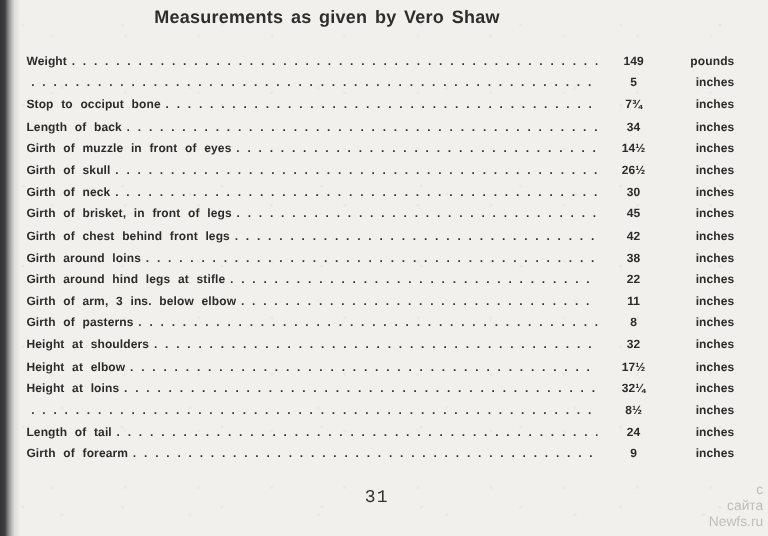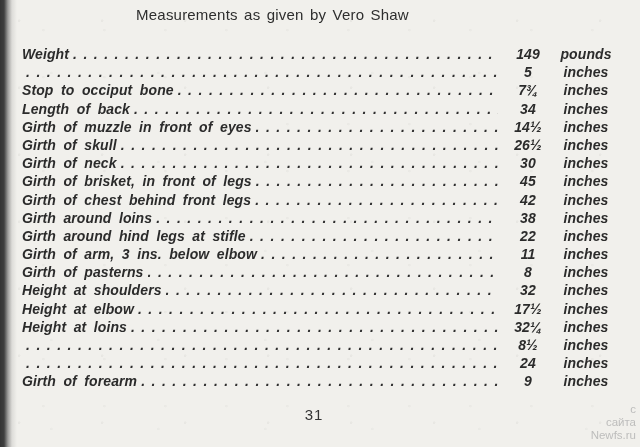--- a/index.html
+++ b/index.html
@@ -20,52 +20,51 @@
     position:absolute; left:0; top:0; bottom:0; width:17px;
     background:linear-gradient(90deg,
       #343434 0px, #3e3e3e 4px,
       rgba(92,92,92,0.55) 8px,
       rgba(150,150,148,0.22) 12px,
       rgba(200,200,196,0.0) 17px);
   }
   .title {
     position:absolute; top:6px; left:0; width:545px;
     text-align:center;
-    font-size:15px; font-weight:400;
+    font-size:15px; font-weight:700;
     letter-spacing:0.2px; word-spacing:2px;
     color:#2e2e2e;
   }
   .table {
     position:absolute; top:46px; left:22px; width:590px;
   }
   .row {
     display:flex; align-items:baseline;
     height:18.2px;
-    font-size:14px; font-weight:700;
+    font-size:10px; font-weight:700;
     word-spacing:3.5px; letter-spacing:0.1px;
     white-space:nowrap;
-    font-style:italic;
   }
   .lbl { flex:0 0 auto; }
   .dots {
     flex:1 1 auto;
     overflow:hidden; white-space:nowrap;
     margin:0 6px 0 4px;
     letter-spacing:6.5px;
     color:#2f2f2f;
   }
   .dots::before {
     content:"........................................................................";
   }
   .val { flex:0 0 48px; text-align:center; }
-  .unit { flex:0 0 52px; margin-left:8px; text-align:center; }
+  .unit { flex:0 0 52px; margin-left:8px; text-align:right; }
   .pagenum {
     position:absolute; top:406px; left:0; width:628px;
     text-align:center;
-    font-family:Liberation Sans, sans-serif;
+    font-family:Liberation Mono, monospace;
     font-size:15px; color:#343434;
     letter-spacing:1px;
   }
   .watermark {
     position:absolute; right:4px; bottom:5px;
     text-align:right;
     font-size:11.5px; line-height:13px;
     color:#bdbdbc;
   }
 </style>
@@ -172,20 +171,21 @@
         <span class="dots"></span>
         <span class="val">32¼</span>
         <span class="unit">inches</span>
     </div>
     <div class="row">
         <span class="dots"></span>
         <span class="val">8½</span>
         <span class="unit">inches</span>
     </div>
     <div class="row">
+      <span class="lbl">Length of tail</span>
         <span class="dots"></span>
         <span class="val">24</span>
         <span class="unit">inches</span>
     </div>
     <div class="row">
       <span class="lbl">Girth of forearm</span>
         <span class="dots"></span>
         <span class="val">9</span>
         <span class="unit">inches</span>
     </div>

